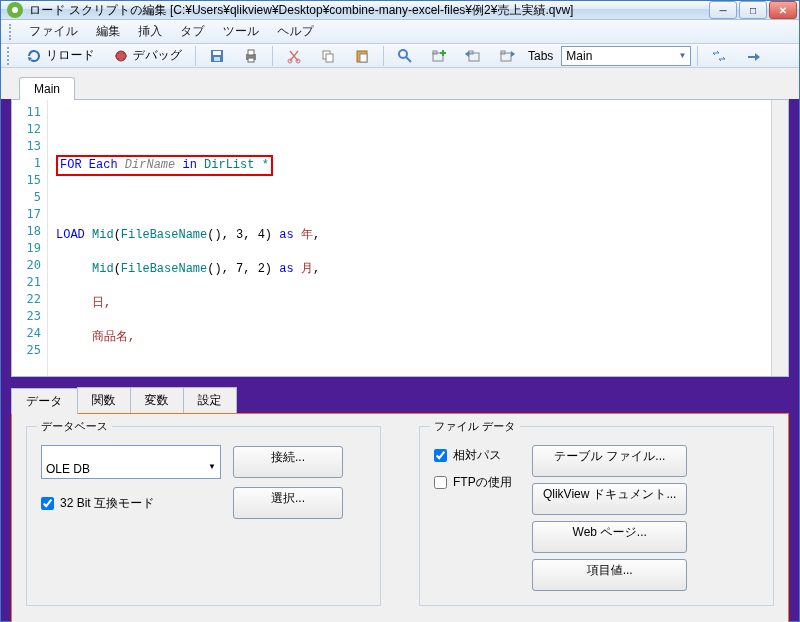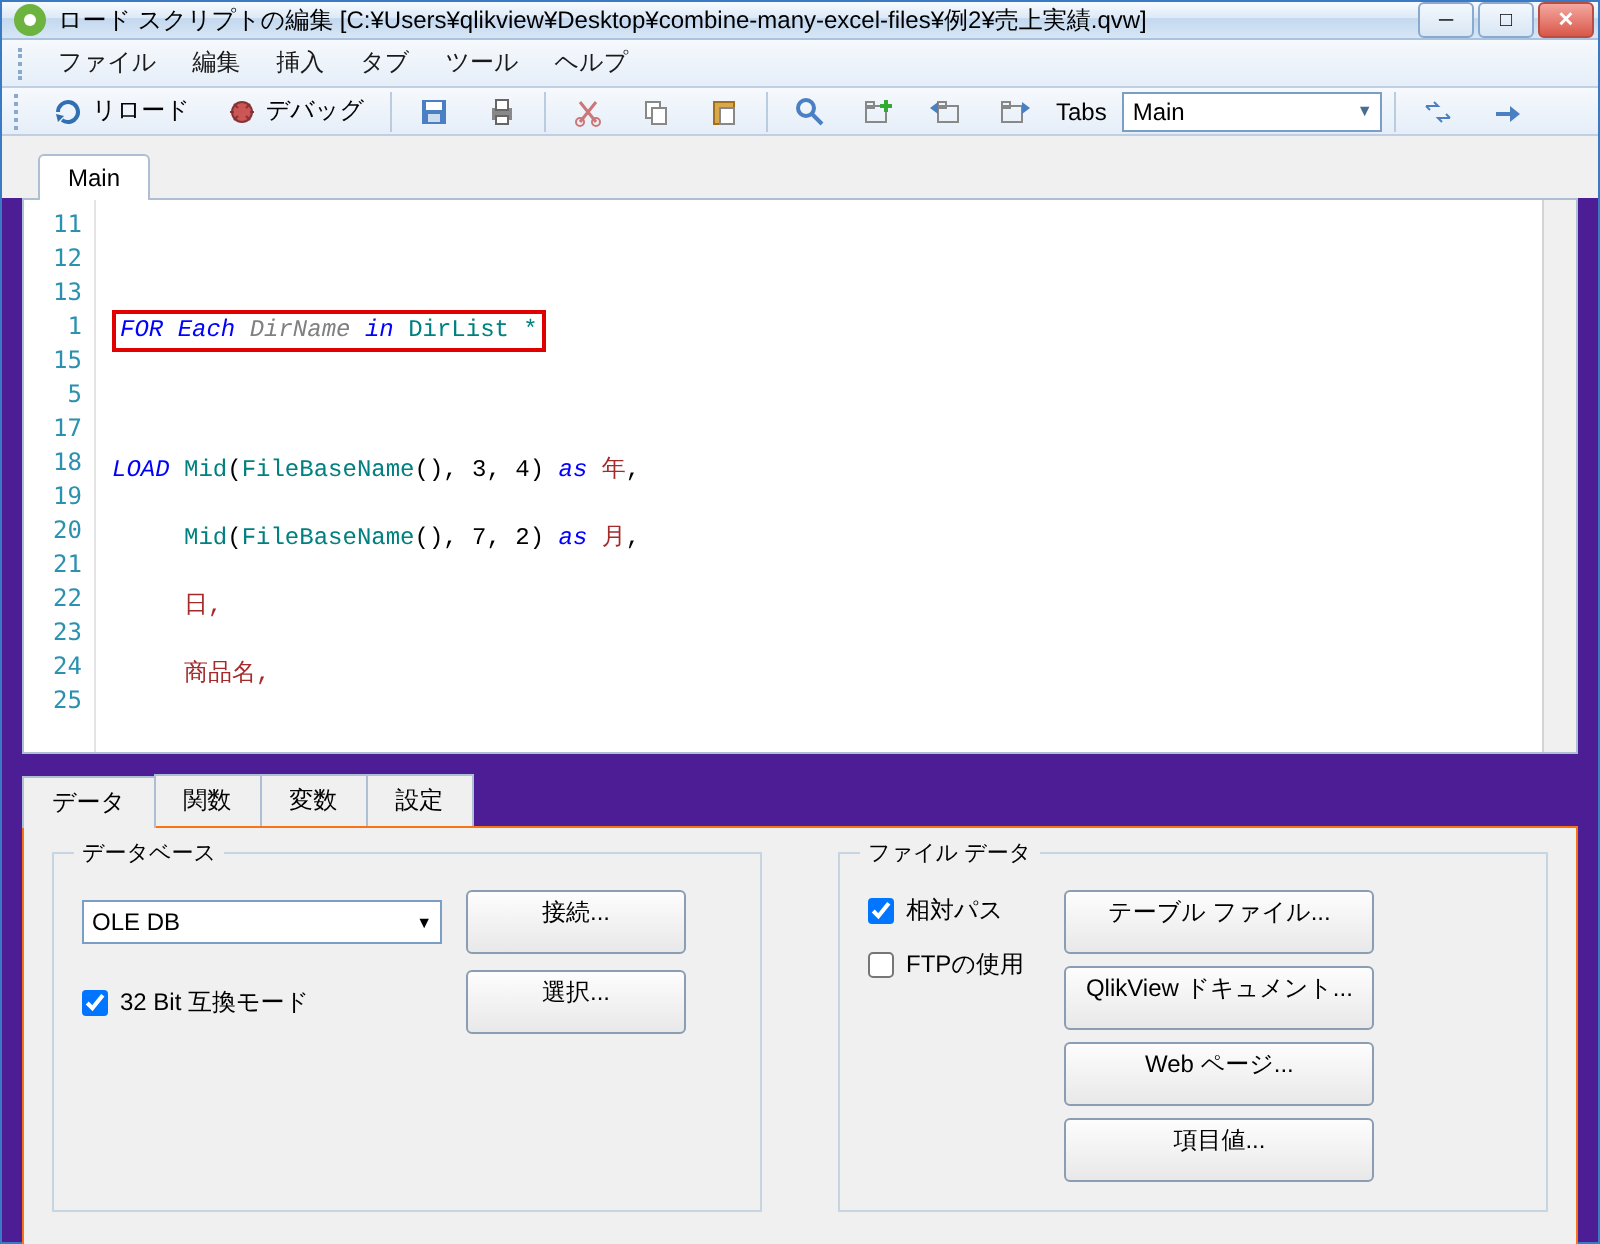--- a/index.html
+++ b/index.html
@@ -33,40 +33,40 @@
 
 
 .tabstrip { padding: 8px 10px 0 18px; background: #f0f0f0; }
 .tab { display: inline-block; padding: 4px 14px; background: #fff; border: 1px solid #aebfd3; border-bottom: none; border-radius: 3px 3px 0 0; position: relative; top: 1px; }
 
 
 .editor-wrap { margin: 0 10px; border: 1px solid #aebfd3; background: #fff; height: 278px; display: flex; flex-direction: row; }
 .editor { flex: 1; display: flex; overflow: hidden; }
 .gutter { width: 36px; background: #fff; border-right: 1px solid #e4e4e4; text-align: right; padding: 4px 6px 4px 0; color: #2b91af; font-family: Consolas, monospace; font-size: 12px; line-height: 17px; }
 .code { flex: 1; padding: 4px 8px; font-family: Consolas, "Courier New", monospace; font-size: 12px; line-height: 17px; white-space: pre; color: #000; position: relative; overflow: auto; }
-.kw { color: #0000ff; font-style: italic; }
+.kw { color: #0000ff; }
 .fn { color: #008080; }
 .field { color: #a52a2a; }
 .var { color: #808080; font-style: italic; }
 .redbox { border: 2px solid #e00000; padding: 0 2px; display: inline-block; }
 .scrollbar-v { width: 17px; background: #f0f0f0; border-left: 1px solid #d4d4d4; }
 .scrollbar-h { height: 17px; background: #f0f0f0; border-top: 1px solid #d4d4d4; }
 
 
 .bottom { margin: 10px 10px 0 10px; }
 .btabs { display: flex; }
 .btab { padding: 4px 14px; border: 1px solid #aebfd3; background: #f0f0f0; border-bottom: none; margin-right: -1px; }
 .btab.active { background: #f0f0f0; position: relative; top: 1px; z-index: 2; }
 .bpanel { border: 1px solid #f97316; padding: 12px 14px 18px 14px; background: #f0f0f0; display: flex; gap: 38px; }
 
 .fieldset { border: 1px solid #c7d4e2; position: relative; padding: 18px 14px 14px 14px; flex: 1; }
 .fieldset .legend { position: absolute; top: -8px; left: 10px; background: #f0f0f0; padding: 0 4px; font-size: 11px; }
 
 .row { display: flex; align-items: center; gap: 12px; margin-bottom: 8px; }
-.combo { width: 180px; height: 22px; border: 1px solid #7b9ec6; background: #fff; display: flex; align-items: center; justify-content: space-between; padding: 4px 4px; }
+.combo { width: 180px; height: 22px; border: 1px solid #7b9ec6; background: #fff; display: flex; justify-content: space-between; padding: 16px 4px; }
 .combo .arrow { font-size: 8px; }
 .btn { min-width: 110px; height: 32px; border: 1px solid #8a9db2; background: linear-gradient(#fdfdfd, #e8e8e8); border-radius: 3px; padding: 0 10px; text-align: center; line-height: 20px; cursor: default; }
 .btn.wide { min-width: 130px; }
 .chk { display: flex; align-items: center; gap: 6px; }
 .chk input { width: 13px; height: 13px; }
 
 .filedata-col { display: flex; gap: 20px; }
 .checks { display: flex; flex-direction: column; gap: 10px; padding-top: 2px; }
 .btns-col { display: flex; flex-direction: column; gap: 6px; }
 

